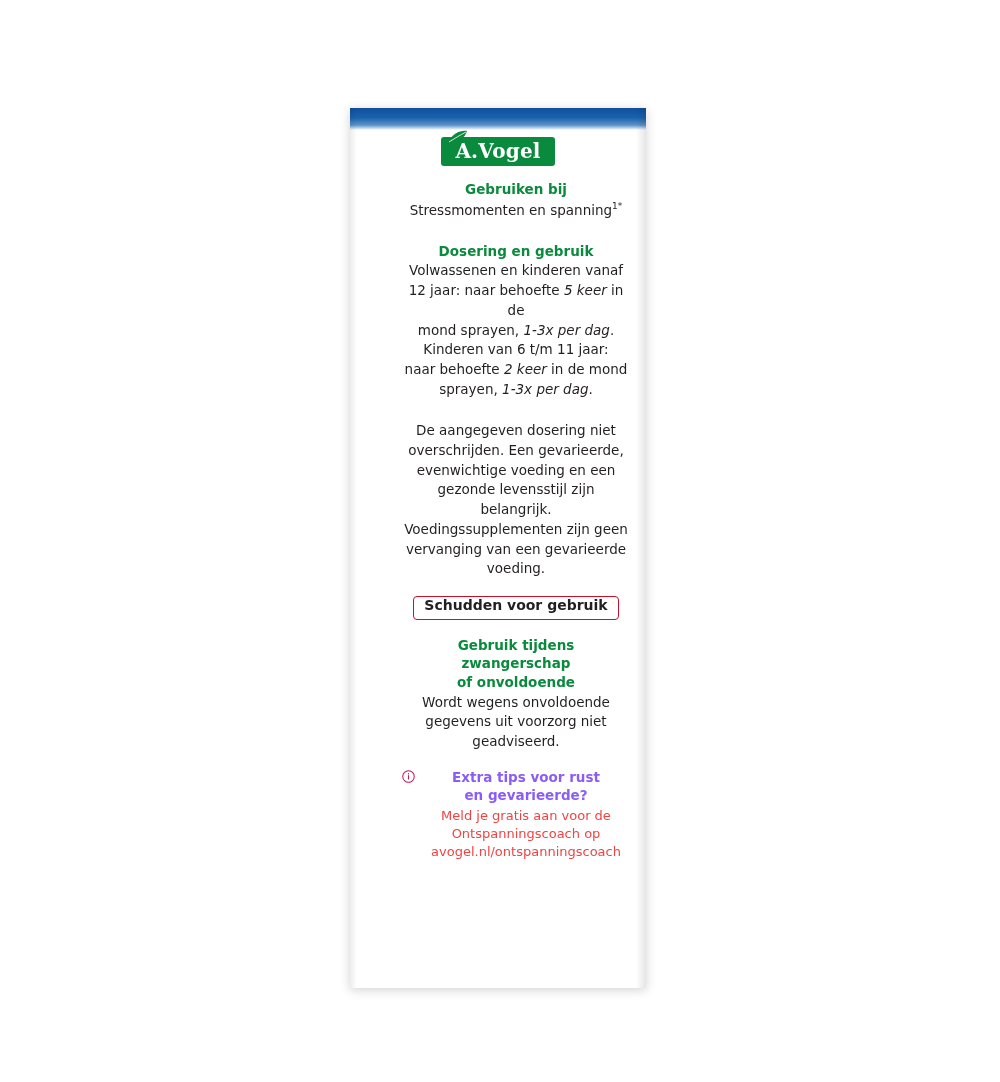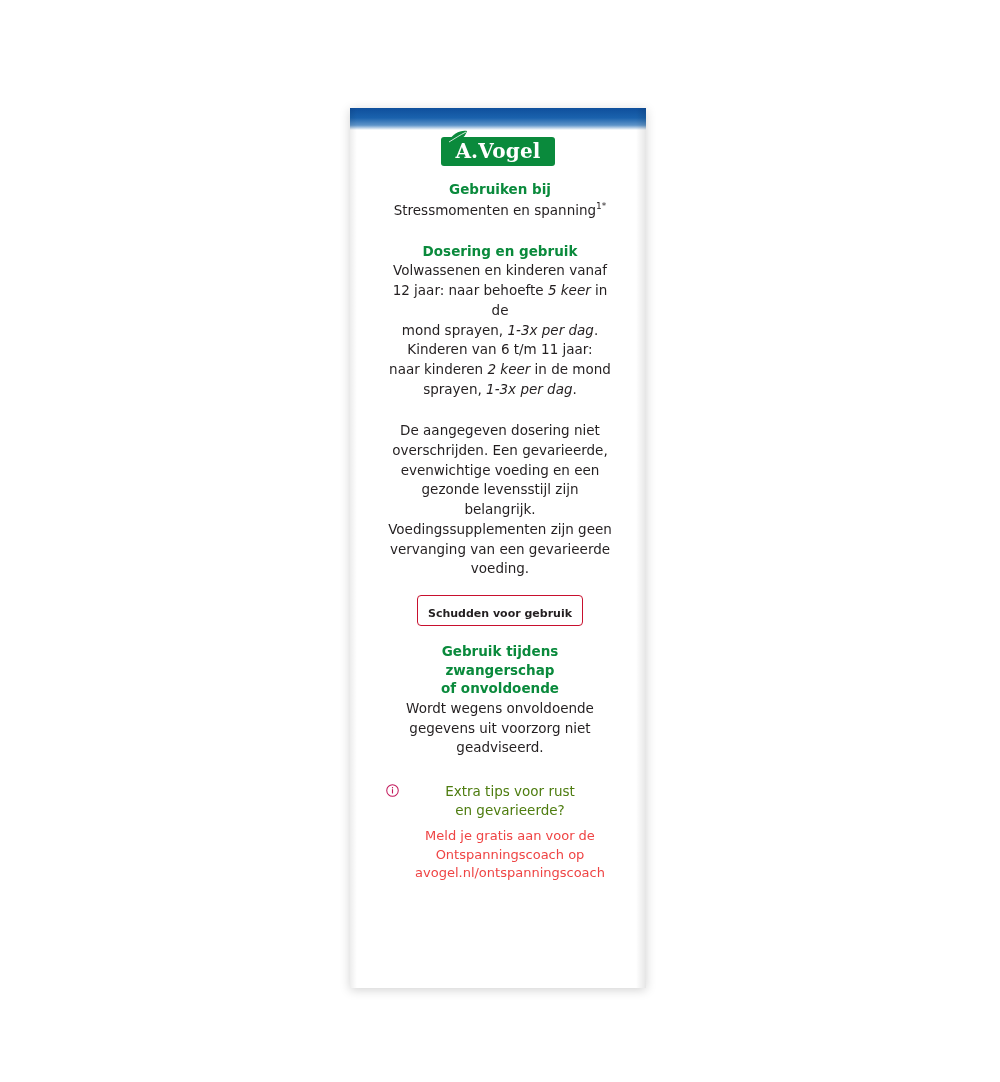--- a/index.html
+++ b/index.html
@@ -93,21 +93,21 @@
   .logo .leaf {
     position: absolute;
     left: 7px;
     top: -7px;
     width: 20px;
     height: 14px;
   }
 
   .content {
     position: absolute;
-    left: 36px;
+    left: 52px;
     top: 72px;
     width: 228px;
   }
 
   .sec { margin-bottom: 0; }
 
   .h-green {
     color: #0a8a3c;
     font-size: 13.5px;
     line-height: 1.38;
@@ -125,45 +125,45 @@
   .body-text em {
   }
 
   .gap-lg { height: 22px; }
   .gap-md { height: 16px; }
 
   .shake-box {
     display: inline-block;
     border: 1.6px solid #c8102e;
     border-radius: 4px;
-    padding: 11px 10px 5px 10px;
+    padding: 0 10px 5px 10px;
     color: #231f20;
-    font-size: 11px;
+    font-size: 14px;
     font-weight: 600;
     line-height: 1.2;
     white-space: nowrap;
   }
 
   .tips {
     position: relative;
     padding-left: 20px;
   }
   .tips .info-icon {
     position: absolute;
     left: 0;
     top: 2px;
     width: 13px;
     height: 13px;
   }
   .tips-title {
-    color: #4d7c0f;
+    color: #8b5cf6;
     font-size: 13.5px;
-    font-weight: 400;
+    font-weight: 700;
     line-height: 1.38;
-    margin: 8px;
+    margin: 0;
   }
   .tips-body {
     color: #ef4444;
     font-size: 13px;
     line-height: 1.4;
     margin: 2px 0 0 0;
   }
 
   .sup { font-size: 9px; vertical-align: super; }
 </style>
@@ -195,21 +195,21 @@
 
       <div class="gap-lg"></div>
 
       <div class="sec">
         <p class="h-green">Dosering en gebruik</p>
         <p class="body-text">
           <span>Volwassenen en kinderen vanaf</span><br>
           <span>12 jaar: naar behoefte </span><em>5 keer</em><span> in de</span><br>
           <span>mond sprayen, </span><em>1-3x per dag</em><span>.</span><br>
           <span>Kinderen van 6 t/m 11 jaar:</span><br>
-          <span>naar kinderen </span><em>2 keer</em><span> in de mond</span><br>
+          <span>naar behoefte </span><em>2 keer</em><span> in de mond</span><br>
           <span>sprayen, </span><em>1-3x per dag</em><span>.</span>
         </p>
       </div>
 
       <div class="gap-lg"></div>
 
       <div class="sec">
         <p class="body-text">De aangegeven dosering niet overschrijden. Een gevarieerde, evenwichtige voeding en een gezonde levensstijl zijn belangrijk. Voedingssupplementen zijn geen vervanging van een gevarieerde voeding.</p>
       </div>
 

